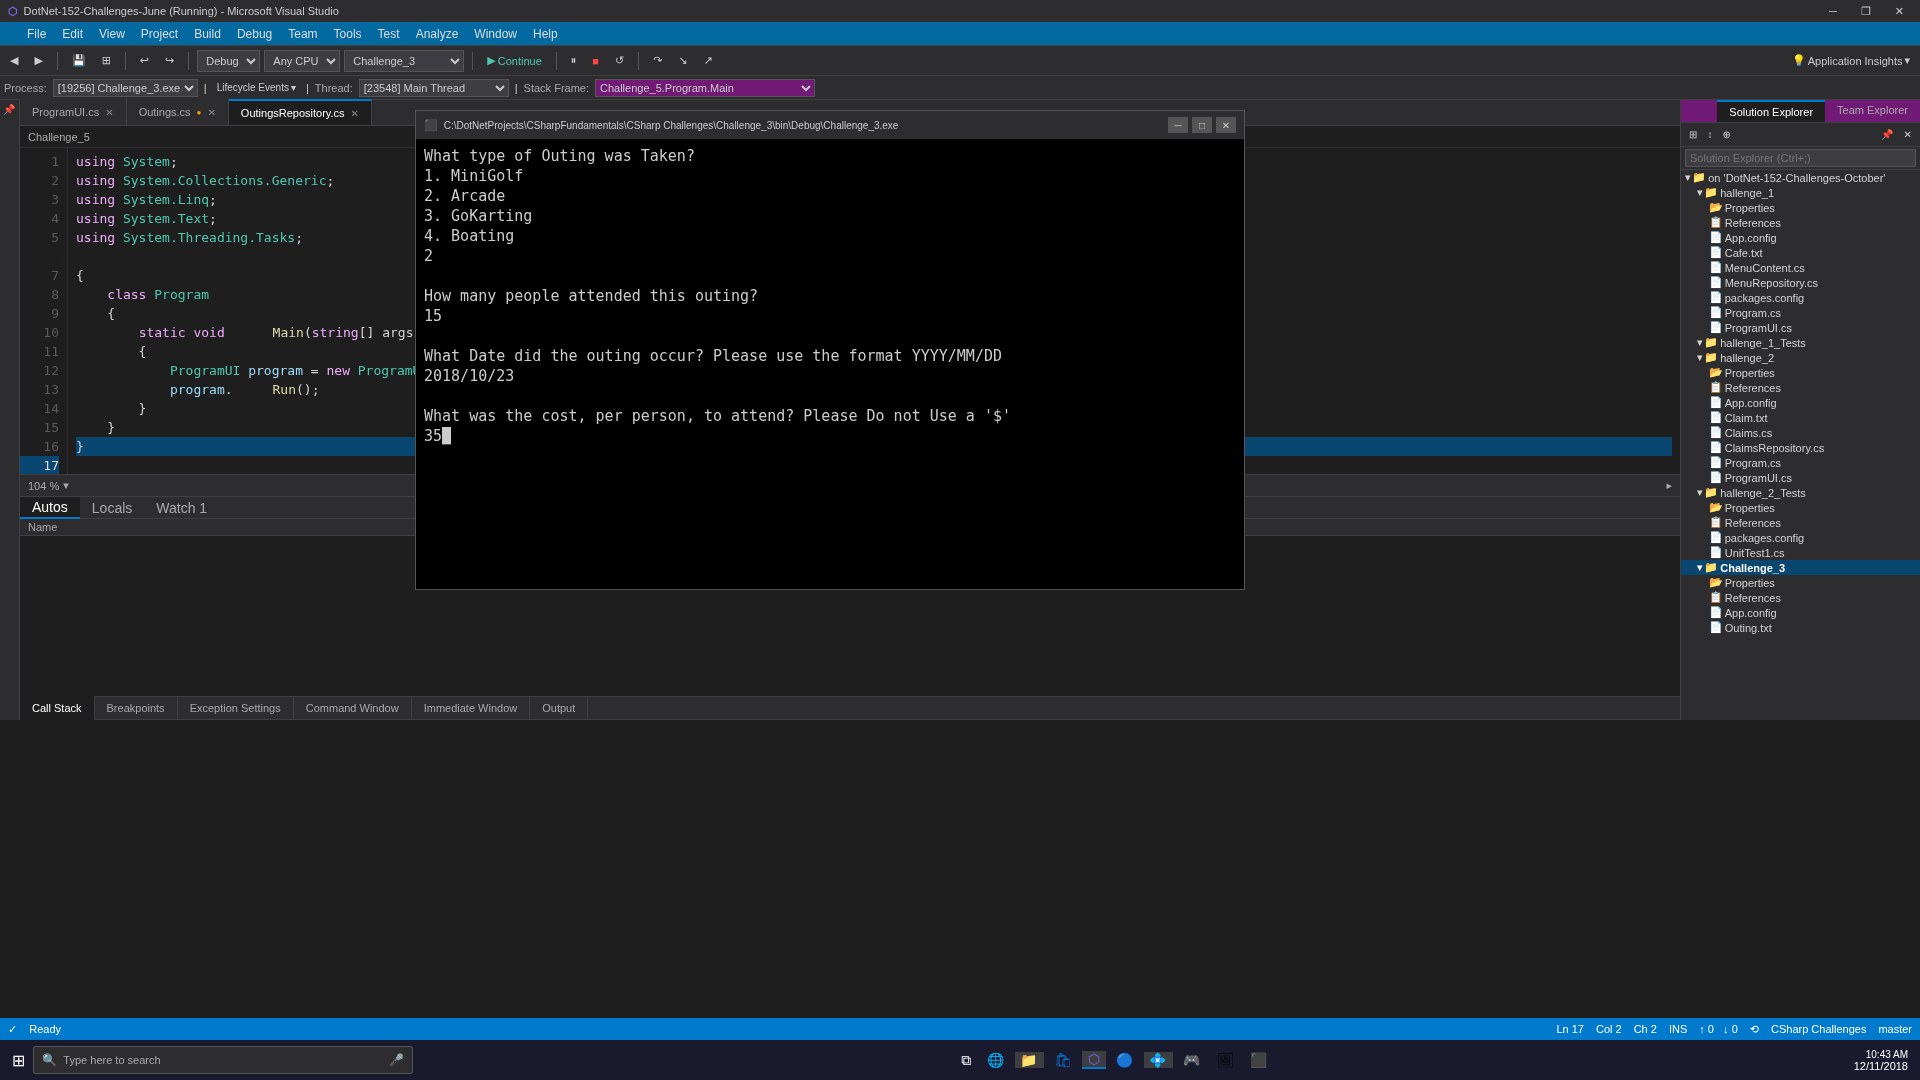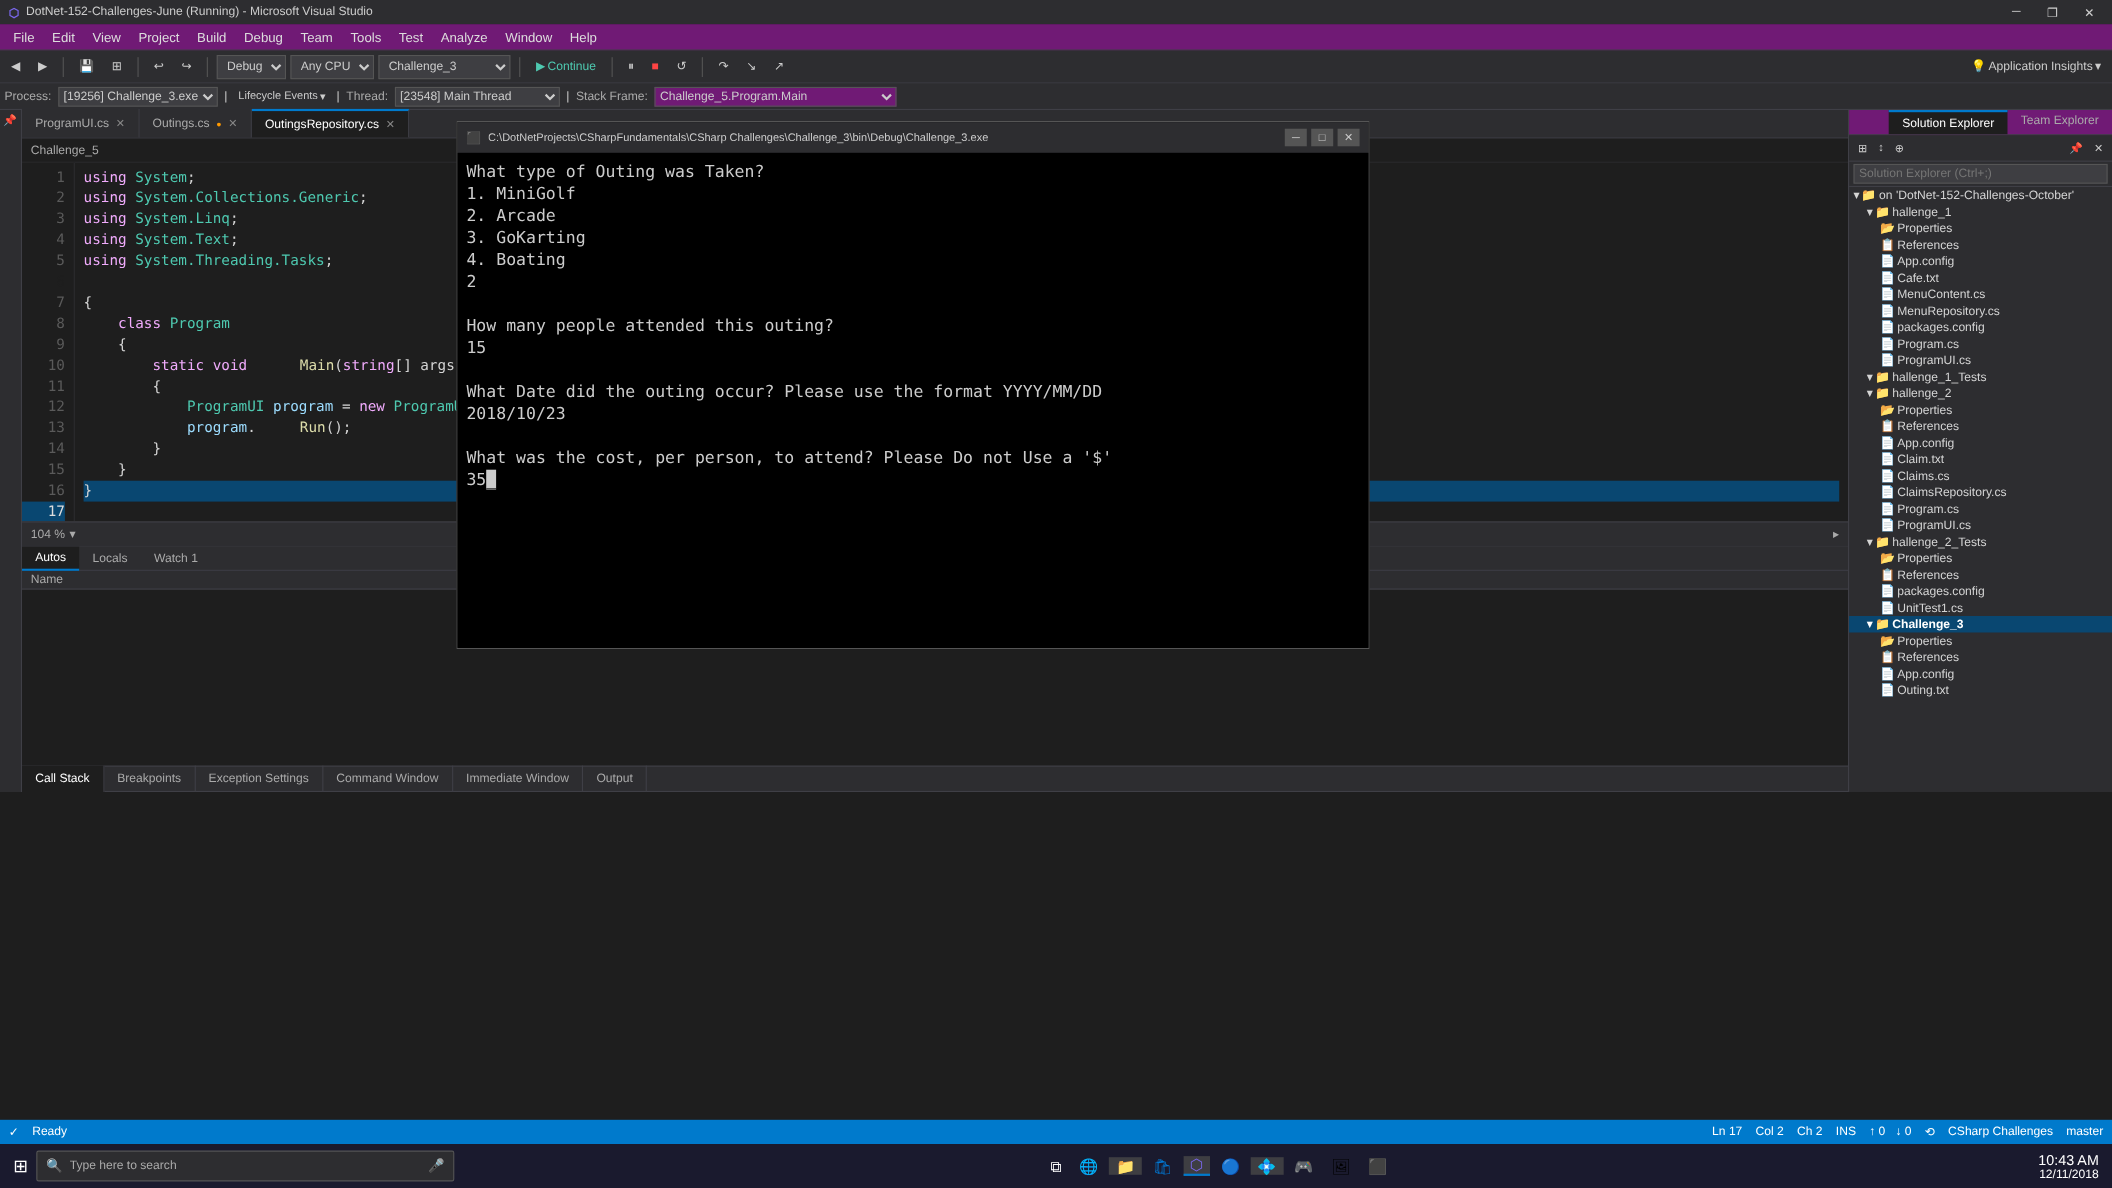--- a/index.html
+++ b/index.html
@@ -4,21 +4,21 @@
   <style>
     * { margin: 0; padding: 0; box-sizing: border-box; }
     body { font-family: 'Segoe UI', sans-serif; font-size: 12px; background: #1e1e1e; color: #d4d4d4; width: 1920px; height: 1080px; overflow: hidden; position: relative; }
     
     
     #title-bar { background: #2d2d30; height: 22px; display: flex; align-items: center; padding: 0 8px; color: #ccc; font-size: 11px; justify-content: space-between; }
     #title-bar .title-left { display: flex; align-items: center; gap: 6px; }
     #title-bar .title-right { display: flex; align-items: center; gap: 8px; }
     
     
-    #menu-bar { background: #701a75; height: 24px; display: flex; align-items: center; padding: 0 4px; border-bottom: 1px solid #3f3f46; }
+    #menu-bar { background: #0369a1; height: 24px; display: flex; align-items: center; padding: 0 19px; border-bottom: 1px solid #3f3f46; }
     #menu-bar span { padding: 2px 8px; color: #ddd; font-size: 12px; cursor: pointer; }
     
     
     #toolbar { background: #2d2d30; height: 30px; display: flex; align-items: center; padding: 0 4px; gap: 4px; border-bottom: 1px solid #3f3f46; }
     .toolbar-btn { background: transparent; border: none; color: #ccc; cursor: pointer; padding: 2px 6px; font-size: 11px; display: flex; align-items: center; gap: 2px; }
     .toolbar-sep { width: 1px; height: 18px; background: #555; margin: 0 4px; }
     .toolbar-dropdown { background: #3e3e42; border: 1px solid #555; color: #ccc; font-size: 11px; padding: 1px 4px; height: 22px; }
     
     
     #debug-bar { background: #2d2d30; height: 24px; display: flex; align-items: center; padding: 0 4px; gap: 6px; border-bottom: 1px solid #3f3f46; font-size: 11px; color: #ccc; }
@@ -42,21 +42,21 @@
     #console-title-text { flex: 1; overflow: hidden; text-overflow: ellipsis; white-space: nowrap; font-size: 10px; }
     #console-content { flex: 1; padding: 8px; font-family: 'Consolas', monospace; font-size: 15px; color: #ccc; overflow-y: auto; background: #000; }
     .console-line { margin-bottom: 2px; white-space: pre; }
     
     
     .kw { color: #f0abfc; }
     .type { color: #4ec9b0; }
     .ns { color: #4ec9b0; }
     .method { color: #dcdcaa; padding-left: 40px; }
     .var-name { color: #9cdcfe; }
-    .autos-tab { padding: 0 12px; font-size: 11px; color: #aaa; cursor: pointer; height: 22px; display: flex; align-items: center; }
+    .autos-tab { padding: 0 12px; font-size: 14px; color: #aaa; cursor: pointer; height: 22px; display: flex; align-items: center; }
     .autos-tab.active { color: #fff; border-bottom: 2px solid #007acc; background: #1e1e1e; }
     .s-item { padding: 1px 4px; cursor: pointer; white-space: nowrap; display: flex; align-items: center; gap: 2px; }
     .s-item.selected { background: #094771; color: #fff; }
     .rp-tab { padding: 4px 12px; font-size: 11px; color: #aaa; cursor: pointer; }
     .rp-tab.active { color: #fff; background: #1e1e1e; border-top: 2px solid #007acc; }
   </style>
 </head>
 <body>
 
 <div id="title-bar">
@@ -468,16 +468,16 @@
     <button style="background:#3e3e42;border:none;color:#f90;font-size:14px;cursor:pointer;padding:0 6px;">📁</button>
     <button style="background:transparent;border:none;color:#0078d4;font-size:14px;cursor:pointer;padding:0 6px;">🛍</button>
     <button style="background:#3e3e42;border:none;color:#7b68ee;font-size:14px;cursor:pointer;padding:0 6px;border-bottom:2px solid #007acc;">⬡</button>
     <button style="background:transparent;border:none;font-size:14px;cursor:pointer;padding:0 6px;">🔵</button>
     <button style="background:#3e3e42;border:none;font-size:14px;cursor:pointer;padding:0 6px;">💠</button>
     <button style="background:transparent;border:none;font-size:14px;cursor:pointer;padding:0 6px;">🎮</button>
     <button style="background:transparent;border:none;font-size:14px;cursor:pointer;padding:0 6px;">🖼</button>
     <button style="background:transparent;border:none;font-size:14px;cursor:pointer;padding:0 6px;">⬛</button>
   </div>
   <div style="display:flex;flex-direction:column;align-items:flex-end;padding:0 8px;">
-    <span style="color:#fff;font-size:13px;margin-left:42px;">10:43 AM</span>
+    <span style="color:#fff;font-size:10px;margin-left:42px;">10:43 AM</span>
     <span style="color:#fff;font-size:11px;">12/11/2018</span>
   </div>
 </div>
 
 </body></html>

